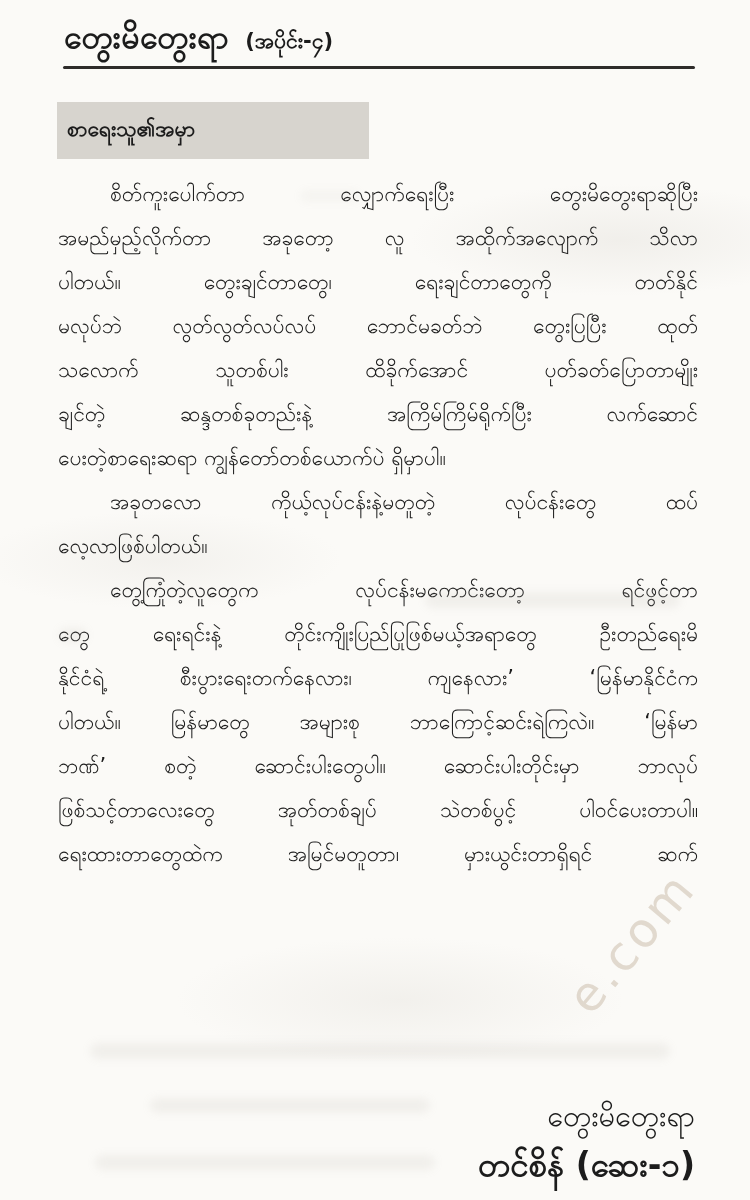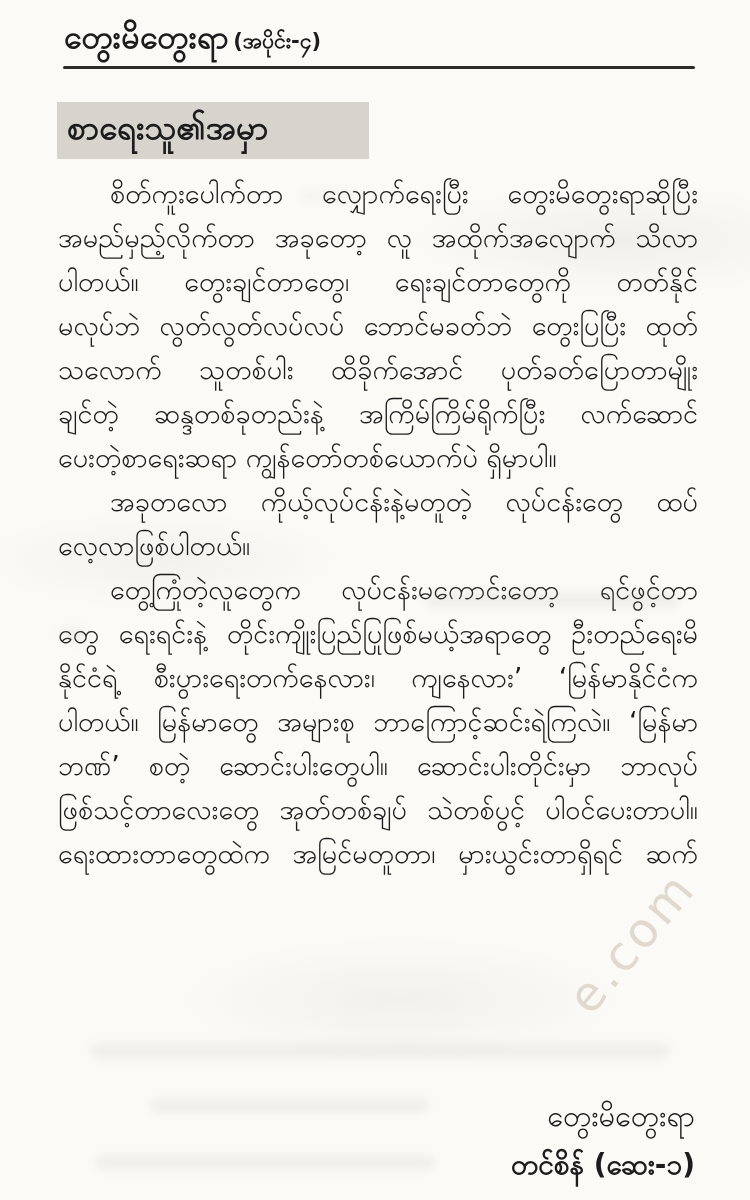--- a/index.html
+++ b/index.html
@@ -12,37 +12,37 @@
     position:relative;width:750px;height:1200px;
     background:
       radial-gradient(ellipse 300px 80px at 620px 240px, rgba(210,206,198,.25), transparent 70%),
       radial-gradient(ellipse 260px 70px at 160px 560px, rgba(210,206,198,.2), transparent 70%),
       radial-gradient(ellipse 320px 90px at 400px 1000px, rgba(210,206,198,.22), transparent 70%),
       #fbfaf7;
     color:#1c1c1c;
   }
   .running-head{position:absolute;left:64px;top:16px;white-space:nowrap;}
   .book-title{font-size:32px;font-weight:bold;letter-spacing:.5px;}
-  .book-part{font-size:21px;font-weight:bold;margin-left:4px;}
+  .book-part{font-size:21px;font-weight:bold;margin-left:16px;}
   .rule{position:absolute;left:63px;top:66px;width:632px;height:3px;background:#2e2c2a;border-radius:2px;}
   .heading-box{
     position:absolute;left:57px;top:102px;width:312px;height:57px;
     background:#d7d4ce;overflow:hidden;
     display:flex;align-items:center;
   }
-  .heading-box span{font-size:33px;font-weight:bold;padding-left:10px;white-space:nowrap;}
+  .heading-box span{font-size:21px;font-weight:bold;padding-left:10px;white-space:nowrap;}
   .body-text{position:absolute;left:58px;top:172px;width:640px;overflow:hidden;}
   .line{
-    height:44px;line-height:44px;font-size:27px;overflow:hidden;white-space:nowrap;
+    height:44px;line-height:44px;font-size:21px;overflow:hidden;white-space:nowrap;
   }
   .line.just{white-space:normal;text-align:justify;text-align-last:justify;}
   .line.indent{text-indent:52px;}
   .signature{position:absolute;right:55px;top:1096px;text-align:right;}
   .sig-series{font-size:29px;line-height:40px;}
-  .sig-name{font-size:28px;font-weight:bold;line-height:46px;margin-top:6px;}
+  .sig-name{font-size:33px;font-weight:bold;line-height:46px;margin-top:6px;}
   .watermark{
     position:absolute;left:556px;top:988px;
     font-size:48px;letter-spacing:4px;color:#cdbfae;opacity:.55;
     transform:rotate(-50deg);transform-origin:left top;
     pointer-events:none;white-space:nowrap;
   }
   .ghost{position:absolute;background:#b3aea5;opacity:.14;filter:blur(4px);border-radius:8px;}
   .gh1{left:425px;top:592px;width:255px;height:16px;}
   .gh2{left:300px;top:190px;width:60px;height:12px;opacity:.08;}
   .gh3{left:90px;top:1043px;width:580px;height:16px;}

